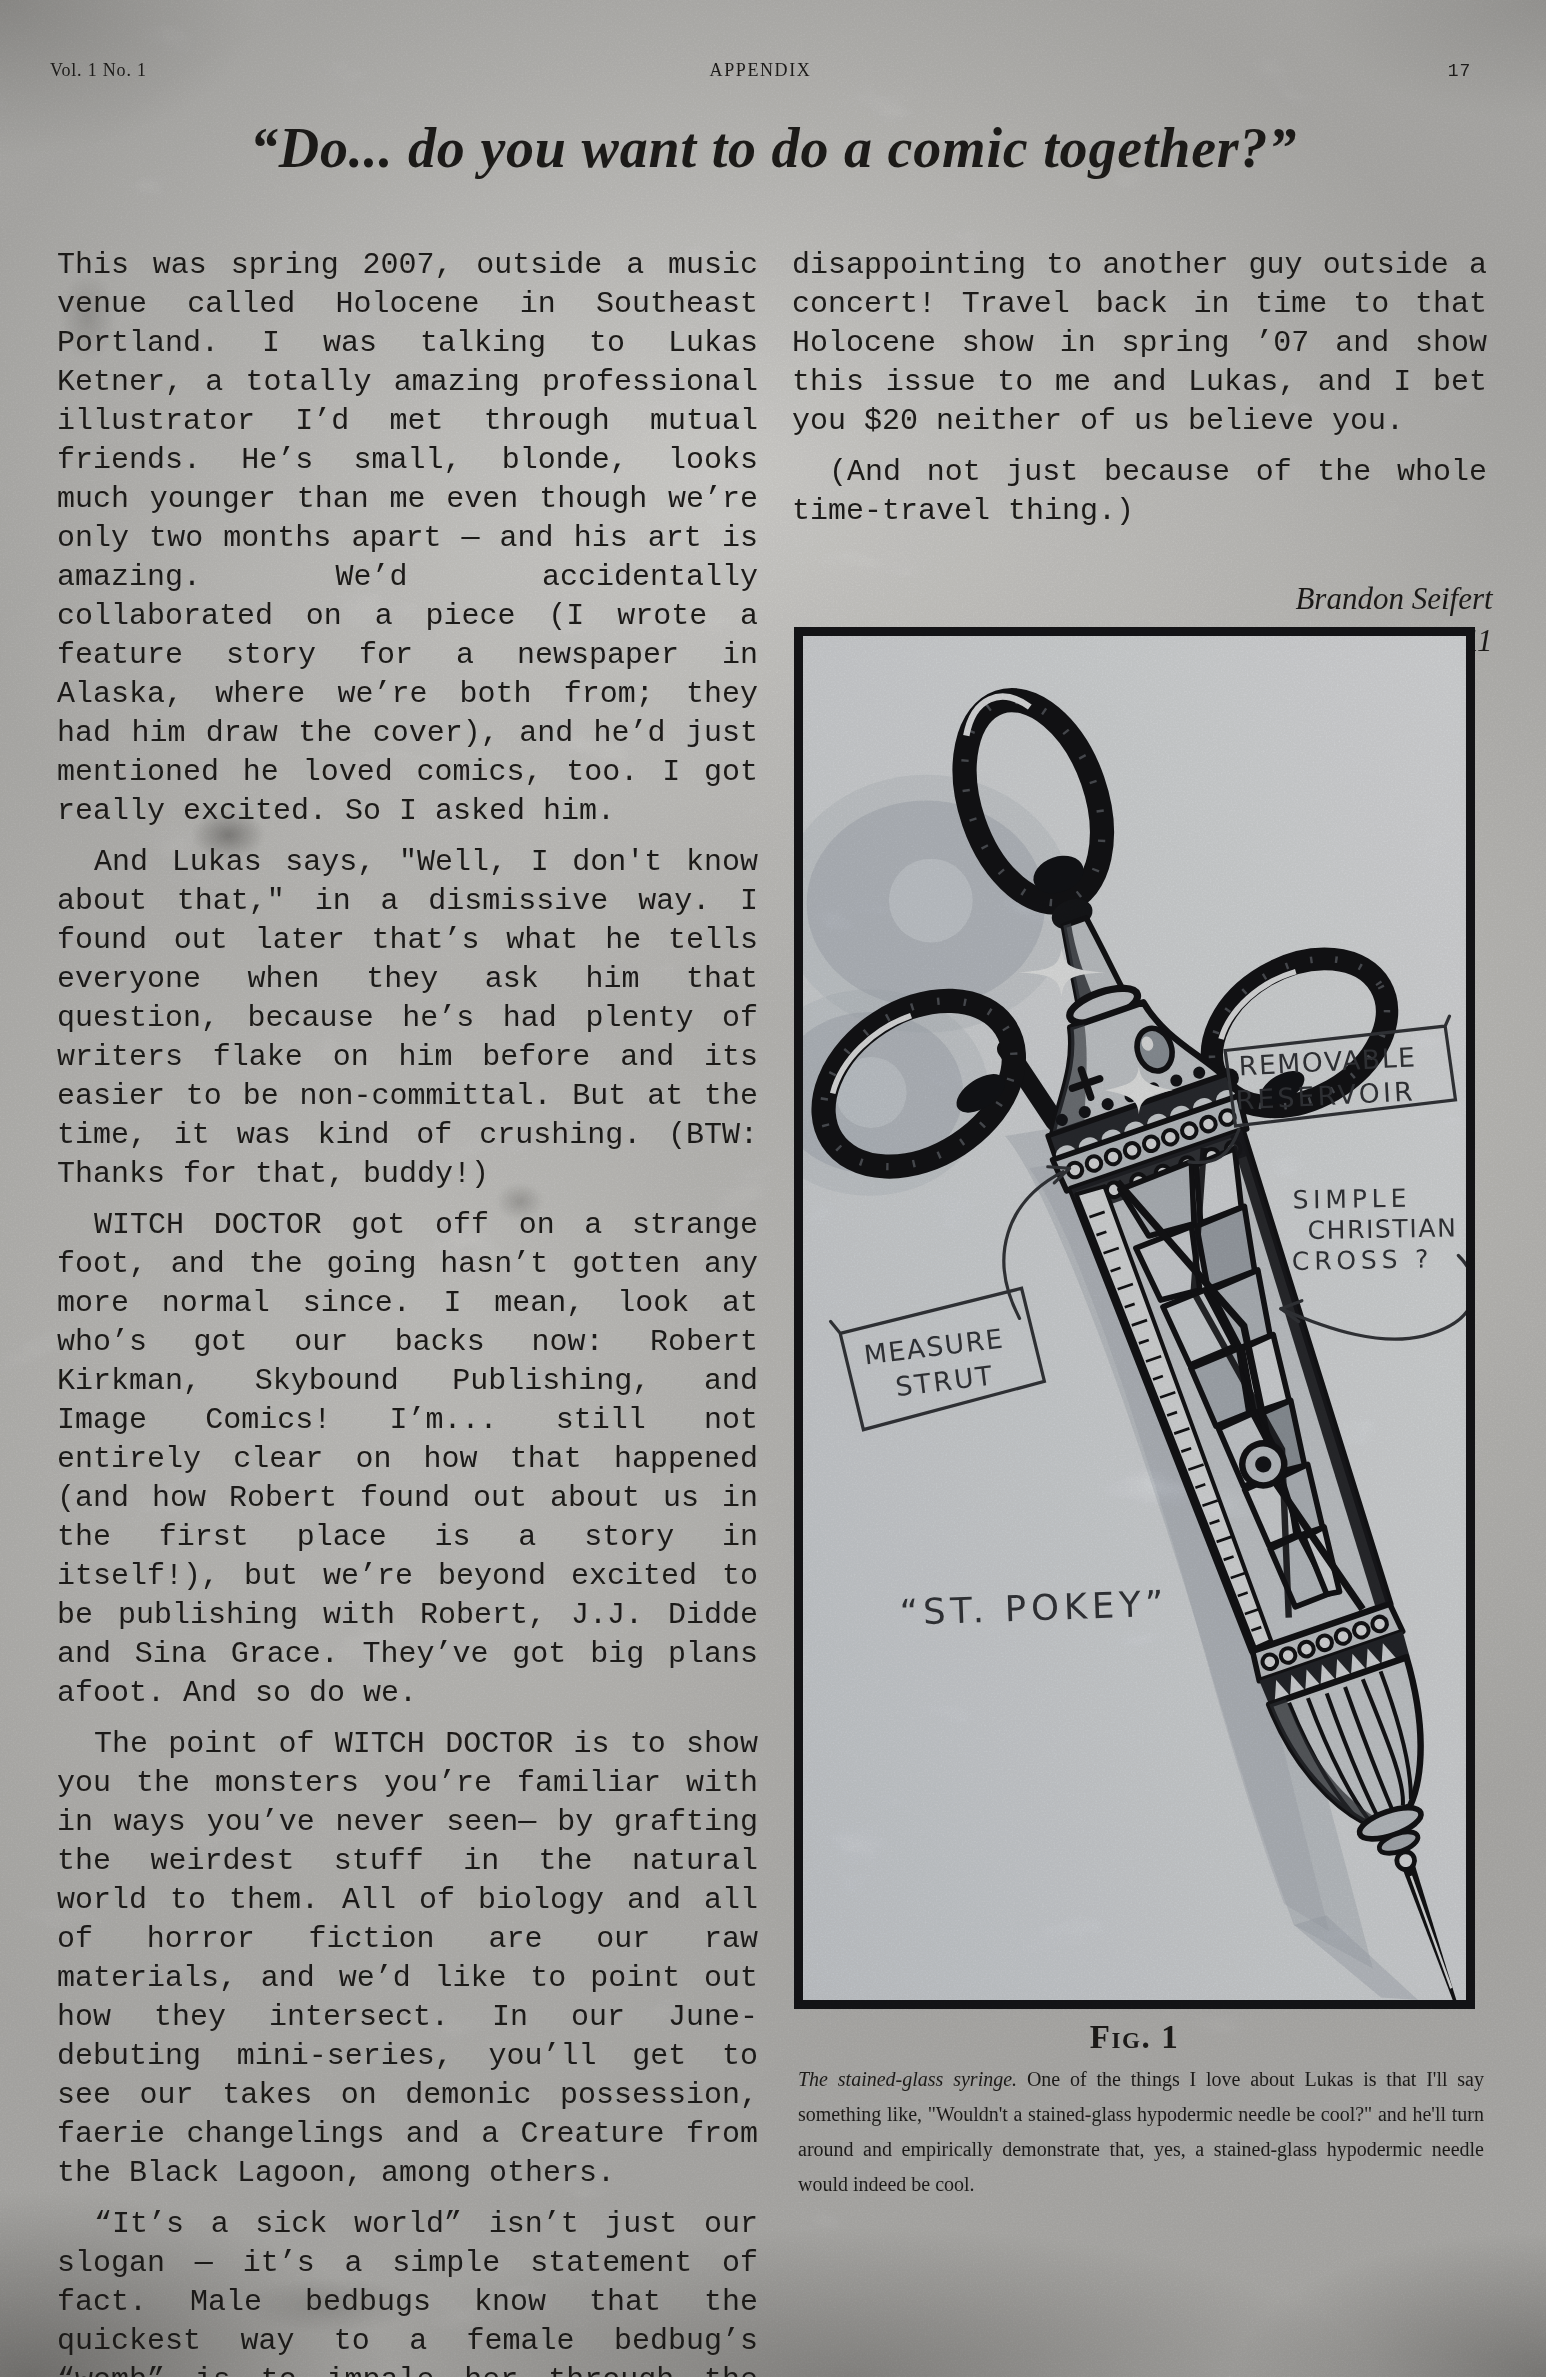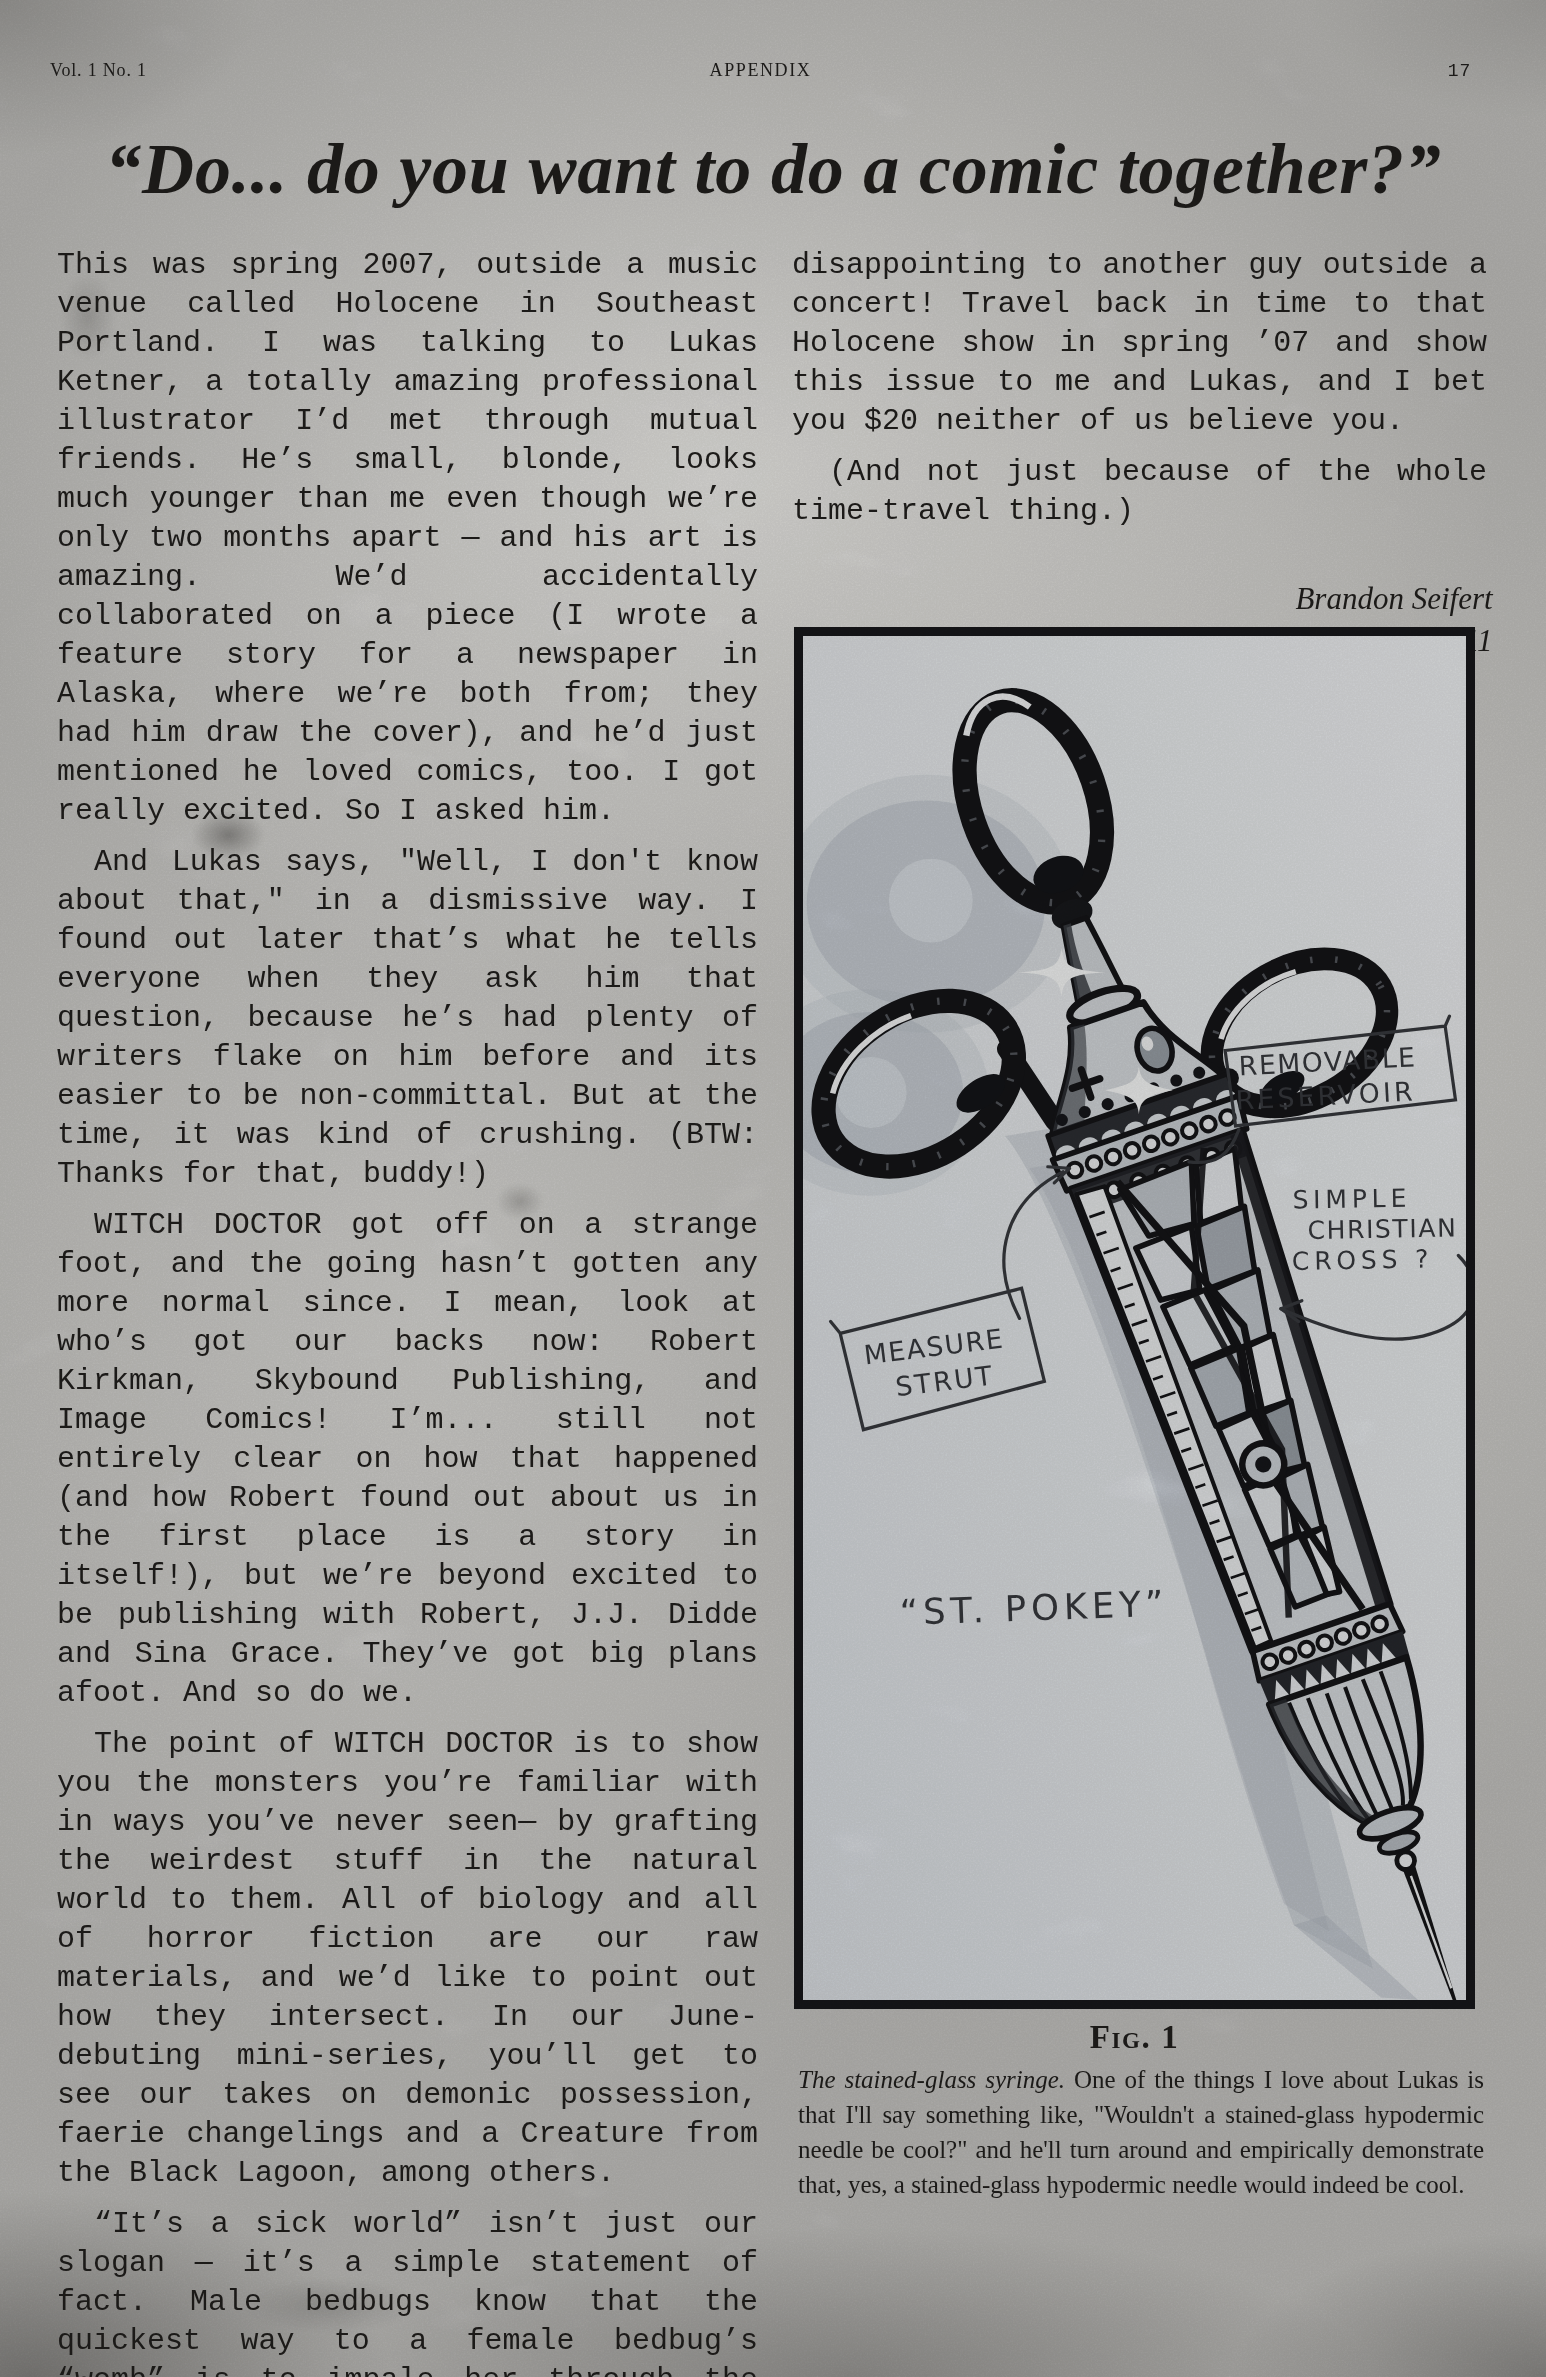--- a/index.html
+++ b/index.html
@@ -19,38 +19,38 @@
       linear-gradient(#c7c6c4,#c7c6c4);
   }
   .grain{position:absolute;left:0;top:0;z-index:6;pointer-events:none;mix-blend-mode:multiply;}
   .smudge{position:absolute;z-index:1;border-radius:50%;filter:blur(1.6px);}
 
   .header{position:absolute;z-index:2;top:60px;left:50px;right:76px;display:flex;align-items:baseline;font-size:18px;}
   .header .vol{flex:1;text-align:left;letter-spacing:0.8px;}
   .header .section{flex:1;text-align:center;letter-spacing:1.6px;}
   .header .pagenum{flex:1;text-align:right;letter-spacing:0.8px;font-family:Liberation Mono, monospace;}
 
-  .title{position:absolute;z-index:2;top:128px;left:0;width:100%;text-align:center;
-         font-size:72px;font-style:italic;font-weight:bold;letter-spacing:0.8px;}
+  .title{position:absolute;z-index:2;top:116px;left:0;width:100%;text-align:center;
+         font-size:56px;font-style:italic;font-weight:bold;letter-spacing:0.8px;}
 
   .col{position:absolute;z-index:2;top:234px;font-size:30px;line-height:39px;text-align:justify;}
   .col p{margin:12px;font-family:Liberation Mono, monospace;}
   .col p.indent{text-indent:37px;}
   .col-left{left:45px;width:725px;}
   .col-right{left:780px;width:719px;}
   .byline{margin-top:47px;text-align:right;font-style:italic;font-size:31px;line-height:42px;padding-right:6.4px;}
 
   .figure{position:absolute;z-index:2;left:794px;top:627px;width:681px;height:1382px;
           border:9.7px solid #17171a;box-sizing:border-box;background:#e8eaee;}
   .figure svg{display:block;width:100%;height:100%;}
 
   .fig-label{position:absolute;z-index:2;top:2019px;left:794px;width:681px;text-align:center;
              font-variant:small-caps;font-weight:600;font-size:33px;letter-spacing:1.6px;}
   .fig-caption{position:absolute;z-index:2;top:2062px;left:798px;width:686px;
-               font-size:25px;line-height:35px;text-align:justify;}
+               font-size:20px;line-height:35px;text-align:justify;}
   .fig-caption .lead{font-style:italic;}
 
   .hand{font-family:"DejaVu Sans",sans-serif;fill:#37393e;}
   .handline{stroke:#37393e;stroke-width:4;fill:none;stroke-linecap:round;}
   .ink{stroke:#141417;stroke-linejoin:round;stroke-linecap:round;}
 </style>
 </head>
 <body>
 
 <div class="page">

